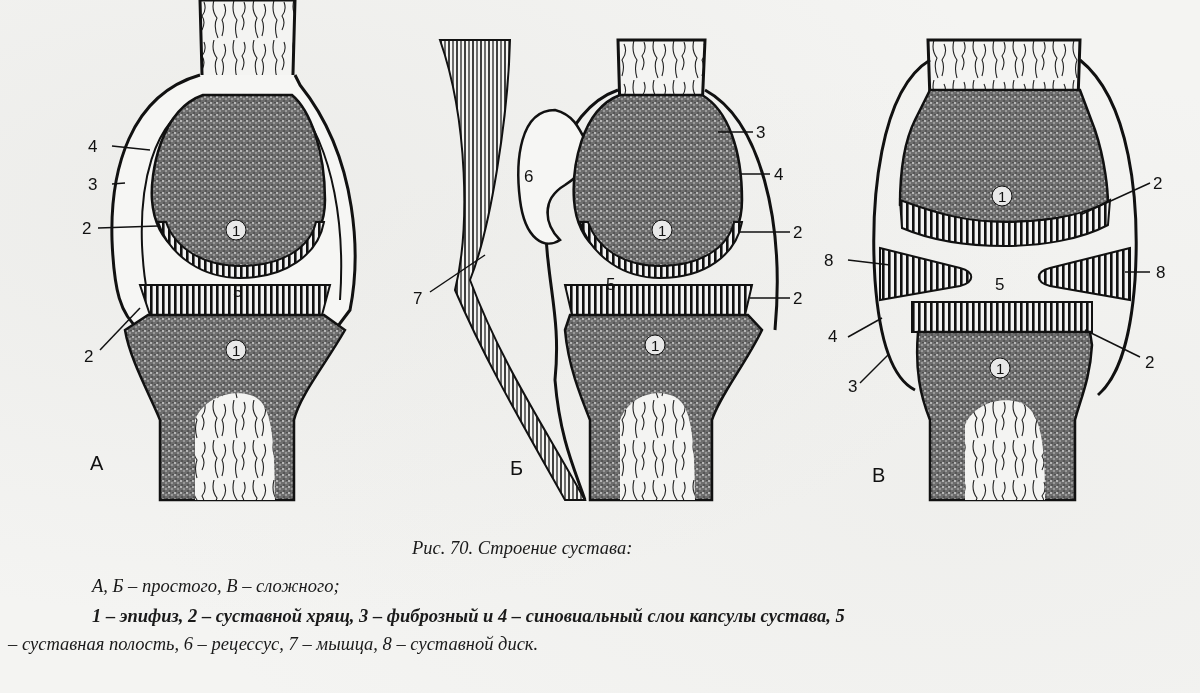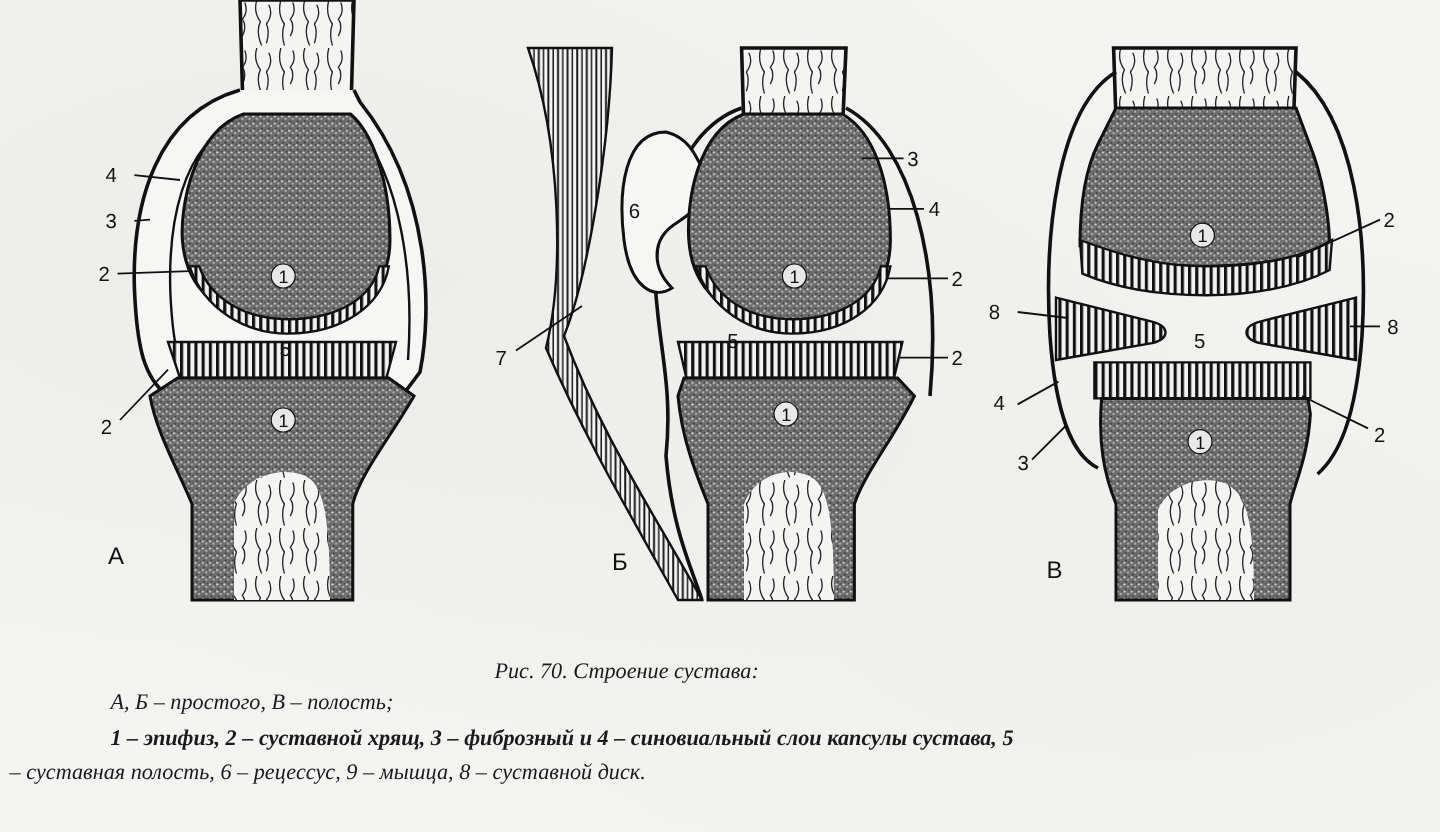--- a/index.html
+++ b/index.html
@@ -17,21 +17,21 @@
       radial-gradient(ellipse at 80% 70%, rgba(210,210,205,0.15), transparent 60%);
   }
   svg.figure { position: absolute; left: 0; top: 0; }
   .lbl { font-family: "Liberation Sans", sans-serif; font-size: 17px; fill: #111; }
   .panel-letter { font-family: "Liberation Sans", sans-serif; font-size: 20px; fill: #111; }
   .circle-num { font-family: "Liberation Sans", sans-serif; font-size: 15px; fill: #111; }
   .caption {
     position: absolute; font-style: italic; font-size: 18.5px; color: #1a1a1a;
     white-space: nowrap;
   }
-  #cap-title { left: 412px; top: 538px; margin-top: 12px; }
+  #cap-title { left: 412px; top: 538px; }
   #cap-line1 { left: 92px; top: 576px; }
   #cap-line2 { left: 92px; top: 606px; font-weight: bold; }
   #cap-line3 { left: 8px; top: 634px; }
 </style>
 </head>
 <body>
 
 <div class="page-noise"></div>
 
 <svg class="figure" width="1200" height="693" viewBox="0 0 1200 693">
@@ -165,15 +165,15 @@
     <text class="lbl" x="1145" y="368">2</text>
     <circle cx="1002" cy="196" r="10" fill="#e8e8e8" stroke="#111" stroke-width="1"></circle>
     <text class="circle-num" x="998" y="202">1</text>
     <circle cx="1000" cy="368" r="10" fill="#e8e8e8" stroke="#111" stroke-width="1"></circle>
     <text class="circle-num" x="996" y="374">1</text>
     <text class="panel-letter" x="872" y="482">В</text>
   </g>
 </svg>
 
 <div class="caption" id="cap-title">Рис. 70. Строение сустава:</div>
-<div class="caption" id="cap-line1">А, Б – простого, В – полость;</div>
+<div class="caption" id="cap-line1">А, Б – простого, В – сложного;</div>
 <div class="caption" id="cap-line2">1 – эпифиз, 2 – суставной хрящ, 3 – фиброзный и 4 – синовиальный слои капсулы сустава, 5</div>
-<div class="caption" id="cap-line3">– суставная полость, 6 – рецессус, 9 – мышца, 8 – суставной диск.</div>
+<div class="caption" id="cap-line3">– суставная полость, 6 – рецессус, 7 – мышца, 8 – суставной диск.</div>
 
 </body></html>

